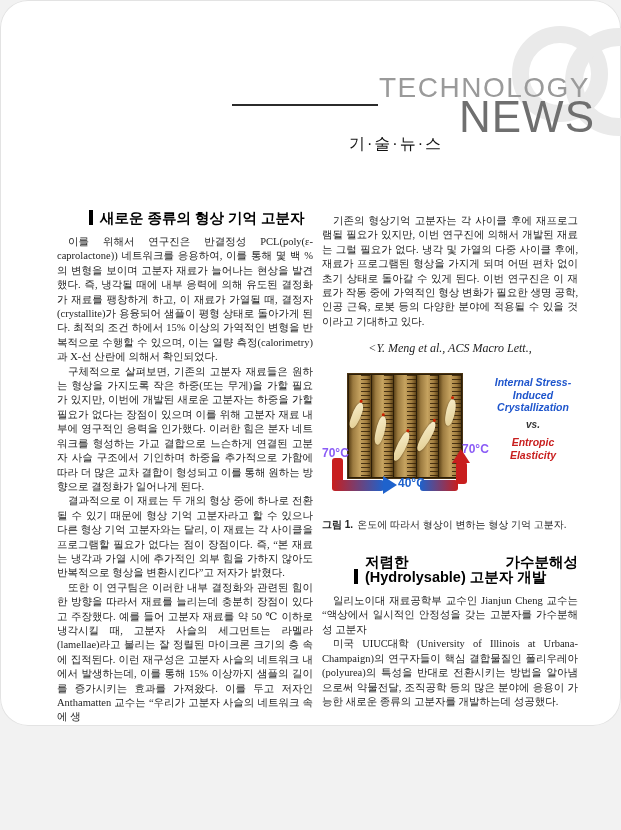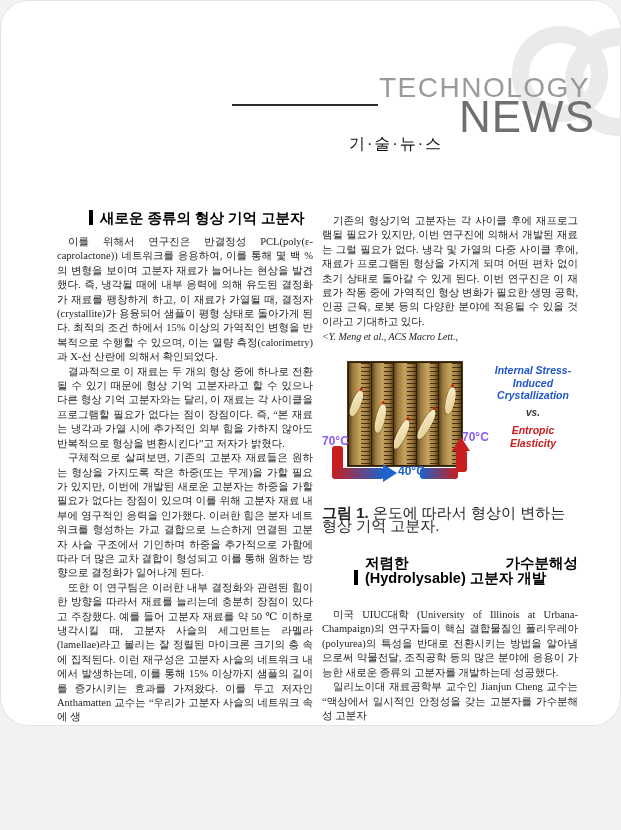--- a/index.html
+++ b/index.html
@@ -21,23 +21,23 @@
   .ksub{position:absolute;left:349px;top:134px;font-family:"Liberation Sans",sans-serif;
         font-size:16px;color:#111;letter-spacing:2px;white-space:nowrap;}
   
   .col{position:absolute;width:256px;font-size:10.5px;line-height:14.4px;text-align:justify;}
   .col p{margin:0;text-indent:11px;overflow-wrap:break-word;}
   .col p.cont{text-indent:0;}
   .col-left{left:57px;top:210px;}
   .col-right{left:322px;top:214px;}
   .sec-title{display:flex;align-items:flex-end;font-family:"Liberation Sans",sans-serif;
              font-weight:bold;font-size:14.5px;color:#000;text-indent:0;margin:0 0 10px 0;padding-left:32px;}
-  .sec-title.second{margin-top:24px;margin-bottom:23px;}
+  .sec-title.second{margin-top:24px;margin-bottom:10px;}
   .tbar{width:4px;height:15px;background:#000;margin-right:7px;flex:none;}
-  .citation{text-align:left;font-size:10px;line-height:15px;font-style:italic;}
+  .citation{text-align:center;font-size:12px;line-height:15px;margin-top:12px;font-style:italic;}
   .citation div{text-indent:0;}
   
   .fig{position:relative;height:138px;margin-top:14px;font-family:"Liberation Sans",sans-serif;}
   .panels{position:absolute;left:26px;top:4px;width:114px;height:104px;display:flex;gap:1px;
           background:#2c1e08;padding:1px;box-sizing:border-box;box-shadow:0 0 0 1px #4a3413;}
   .panel{position:relative;flex:1;overflow:hidden;
     background:
       repeating-linear-gradient(to bottom, rgba(54,34,8,0.85) 0px, rgba(54,34,8,0.85) 1px, rgba(0,0,0,0) 1px, rgba(0,0,0,0) 4px) right top / 42% 100% no-repeat,
       linear-gradient(to right,#5e4419 0%,#9c7b40 18%,#c6a360 50%,#a07c3e 80%,#5e4419 100%);}
   .sample{position:absolute;width:9px;height:27px;
@@ -60,21 +60,21 @@
     border-top:9px solid transparent;border-bottom:9px solid transparent;border-left:14px solid #1e62cc;}
   .bar-rh{left:98px;top:110px;width:38px;height:11px;background:linear-gradient(to right,#1e62cc,#c81e1e);}
   .bar-rv{left:134px;top:92px;width:11px;height:22px;background:#c81e1e;}
   .ah-up{position:absolute;left:130px;top:79px;width:0;height:0;
     border-left:9px solid transparent;border-right:9px solid transparent;border-bottom:14px solid #c81e1e;}
   .figlabels{position:absolute;left:168px;top:6px;width:86px;text-align:center;
     font-weight:bold;font-style:italic;font-size:10.5px;line-height:12.5px;}
   .lab-blue{color:#1e55cc;}
   .lab-vs{color:#333;margin:5px 0;font-size:10px;text-align:center;}
   .lab-red{color:#c81e1e;}
-  .caption{margin-top:10px;font-family:"Liberation Sans",sans-serif;font-size:15px;
+  .caption{margin-top:10px;font-family:"Liberation Sans",sans-serif;font-size:10px;
     color:#222;text-align:left;text-indent:0;line-height:13px;}
   .caption .cb{font-weight:bold;margin-right:4px;}
   
   .footer{position:absolute;left:0;top:758px;width:614px;text-align:right;
     font-family:"Liberation Sans",sans-serif;font-size:10px;color:#222;}
   .footer .vdiv{display:inline-block;width:1px;height:14px;background:#555;
     margin:0 9px -3px 10px;}
   .footer .pnum{font-weight:bold;font-size:11.5px;}
 </style>
 </head>
@@ -90,22 +90,22 @@
     <div class="ksub">기·술·뉴·스</div>
     <div class="news">NEWS</div>
   </div>
 
   <div class="col col-left">
     <div class="sec-title">
       <span class="tbar"></span>
       <span>새로운 종류의 형상 기억 고분자</span>
     </div>
     <p>이를 위해서 연구진은 반결정성 PCL(poly(ε-caprolactone)) 네트워크를 응용하여, 이를 통해 몇 백 %의 변형을 보이며 고분자 재료가 늘어나는 현상을 발견했다. 즉, 냉각될 때에 내부 응력에 의해 유도된 결정화가 재료를 팽창하게 하고, 이 재료가 가열될 때, 결정자(crystallite)가 용융되어 샘플이 평형 상태로 돌아가게 된다. 최적의 조건 하에서 15% 이상의 가역적인 변형을 반복적으로 수행할 수 있으며, 이는 열량 측정(calorimetry)과 X-선 산란에 의해서 확인되었다.</p>
+    <p>구체적으로 살펴보면, 기존의 고분자 재료들은 원하는 형상을 가지도록 작은 하중(또는 무게)을 가할 필요가 있지만, 이번에 개발된 새로운 고분자는 하중을 가할 필요가 없다는 장점이 있으며 이를 위해 고분자 재료 내부에 영구적인 응력을 인가했다. 이러한 힘은 분자 네트워크를 형성하는 가교 결합으로 느슨하게 연결된 고분자 사슬 구조에서 기인하며 하중을 추가적으로 가함에 따라 더 많은 교차 결합이 형성되고 이를 통해 원하는 방향으로 결정화가 일어나게 된다.</p>
     <p>결과적으로 이 재료는 두 개의 형상 중에 하나로 전환될 수 있기 때문에 형상 기억 고분자라고 할 수 있으나 다른 형상 기억 고분자와는 달리, 이 재료는 각 사이클을 프로그램할 필요가 없다는 점이 장점이다. 즉, “본 재료는 냉각과 가열 시에 추가적인 외부 힘을 가하지 않아도 반복적으로 형상을 변환시킨다”고 저자가 밝혔다.</p>
-    <p>구체적으로 살펴보면, 기존의 고분자 재료들은 원하는 형상을 가지도록 작은 하중(또는 무게)을 가할 필요가 있지만, 이번에 개발된 새로운 고분자는 하중을 가할 필요가 없다는 장점이 있으며 이를 위해 고분자 재료 내부에 영구적인 응력을 인가했다. 이러한 힘은 분자 네트워크를 형성하는 가교 결합으로 느슨하게 연결된 고분자 사슬 구조에서 기인하며 하중을 추가적으로 가함에 따라 더 많은 교차 결합이 형성되고 이를 통해 원하는 방향으로 결정화가 일어나게 된다.</p>
     <p>또한 이 연구팀은 이러한 내부 결정화와 관련된 힘이 한 방향을 따라서 재료를 늘리는데 충분히 장점이 있다고 주장했다. 예를 들어 고분자 재료를 약 50 ℃ 이하로 냉각시킬 때, 고분자 사슬의 세그먼트는 라멜라(lamellae)라고 불리는 잘 정렬된 마이크론 크기의 층 속에 집적된다. 이런 재구성은 고분자 사슬의 네트워크 내에서 발생하는데, 이를 통해 15% 이상까지 샘플의 길이를 증가시키는 효과를 가져왔다. 이를 두고 저자인 Anthamatten 교수는 “우리가 고분자 사슬의 네트워크 속에 생</p>
   </div>
 
   <div class="col col-right">
     <p>기존의 형상기억 고분자는 각 사이클 후에 재프로그램될 필요가 있지만, 이번 연구진에 의해서 개발된 재료는 그럴 필요가 없다. 냉각 및 가열의 다중 사이클 후에, 재료가 프로그램된 형상을 가지게 되며 어떤 편차 없이 초기 상태로 돌아갈 수 있게 된다. 이번 연구진은 이 재료가 작동 중에 가역적인 형상 변화가 필요한 생명 공학, 인공 근육, 로봇 등의 다양한 분야에 적용될 수 있을 것이라고 기대하고 있다.</p>
 
     <div class="citation">
       <div>&lt;Y. Meng et al., ACS Macro Lett.,</div>
     </div>
 
@@ -144,21 +144,21 @@
     </div>
 
     <div class="caption">
       <span class="cb">그림 1.</span><span>온도에 따라서 형상이 변하는 형상 기억 고분자.</span>
     </div>
 
     <div class="sec-title second">
       <span class="tbar"></span>
       <span>저렴한 가수분해성(Hydrolysable) 고분자 개발</span>
     </div>
+    <p>일리노이대 재료공학부 교수인 Jianjun Cheng 교수는 “액상에서 일시적인 안정성을 갖는 고분자를 가수분해성 고분자</p>
     <p>미국 UIUC대학 (University of Illinois at Urbana-Champaign)의 연구자들이 핵심 결합물질인 폴리우레아(polyurea)의 특성을 반대로 전환시키는 방법을 알아냄으로써 약물전달, 조직공학 등의 많은 분야에 응용이 가능한 새로운 종류의 고분자를 개발하는데 성공했다.</p>
-    <p>일리노이대 재료공학부 교수인 Jianjun Cheng 교수는 “액상에서 일시적인 안정성을 갖는 고분자를 가수분해성 고분자</p>
   </div>
 
   <div class="footer">
     <span>고분자 과학과 기술   제 26 권 2 호 2015년 4월</span><span class="vdiv"></span><span class="pnum">169</span>
   </div>
 
 </div>
 
 </body></html>

